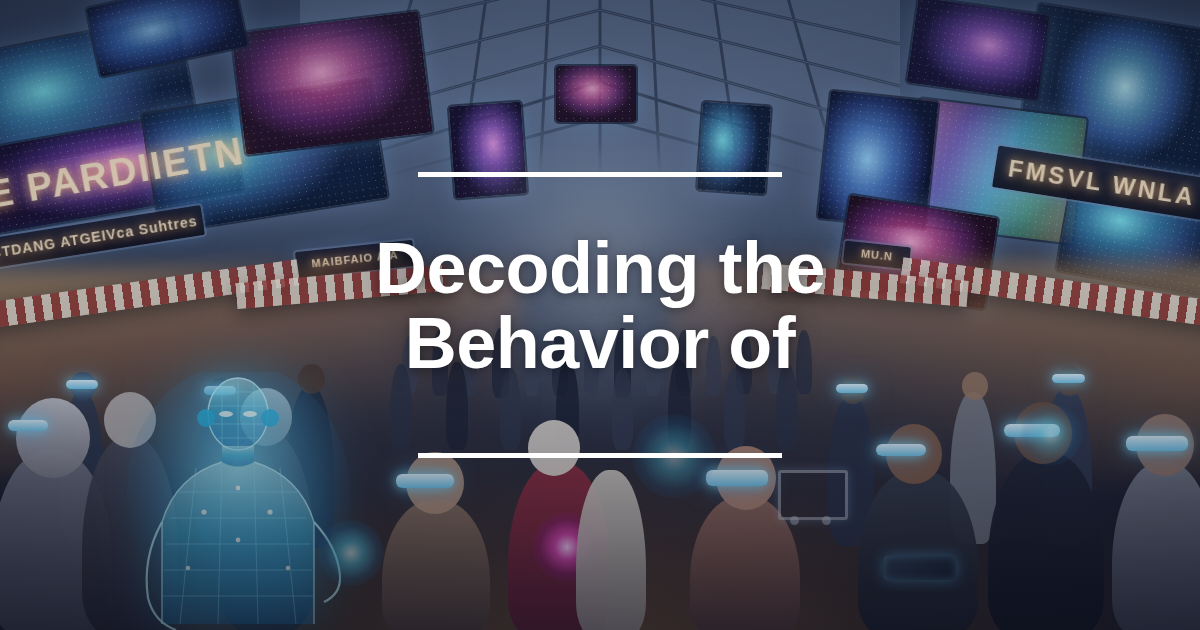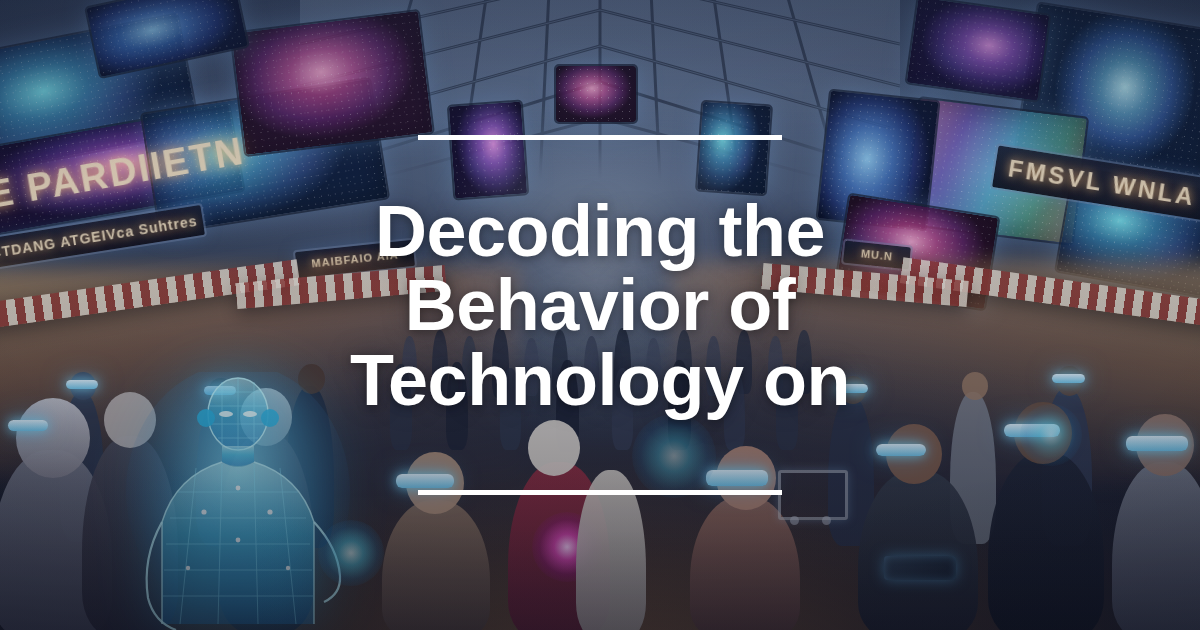--- a/index.html
+++ b/index.html
@@ -448,19 +448,18 @@
     <div class="layer tint-blue"></div>
     <div class="layer veil"></div>
   </div>
 
   <div class="titlewrap">
     <div class="rule rule-top"></div>
 
     <h1 class="title">
       <span class="title-line">Decoding the</span>
       <span class="title-line">Behavior of</span>
-      <span class="title-line">Technology on</span>
     </h1>
 
     <div class="rule rule-bottom"></div>
   </div>
 
 </div>
 
 </body></html>

